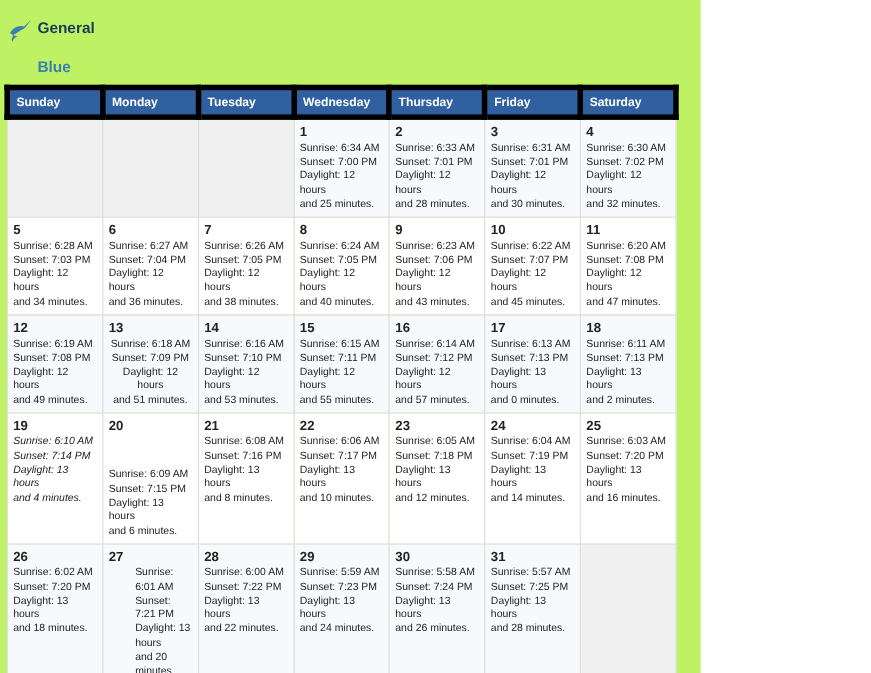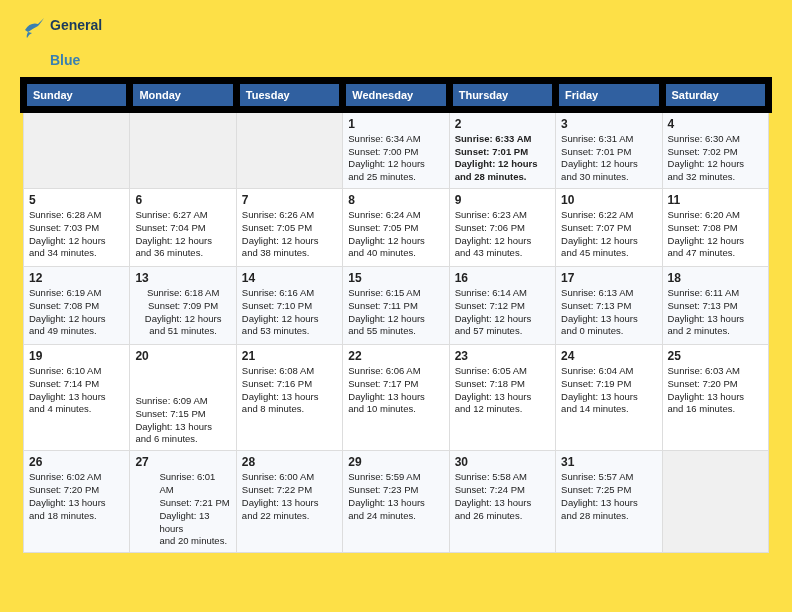--- a/index.html
+++ b/index.html
@@ -4,24 +4,24 @@
   <style>
     * { margin: 0; padding: 0; box-sizing: border-box; }
     body {
       font-family: Arial, sans-serif;
       background: #fff;
       width: 792px;
       height: 612px;
       overflow: hidden;
     }
     .page {
-      width: 792px;
+      width: 637px;
       height: 612px;
-      background: #fde047;
-      padding: 18px 20px 12px 20px;
+      background: #bef264;
+      padding: 18px 20px 12px 4px;
     }
     .header {
       display: flex;
       justify-content: space-between;
       align-items: flex-start;
       margin-bottom: 8px;
     }
     .logo {
       display: flex;
       flex-direction: column;
@@ -47,21 +47,21 @@
       border: 1px solid #ccc;
       font-size: 10.5px;
     }
     .calendar th {
       background: #3060a0;
       color: #fff;
       text-align: left;
       padding: 5px 6px;
       font-size: 11px;
       font-weight: bold;
-      border: 7px solid #000000;
+      border: 5px solid #000000;
     }
     .calendar td {
       vertical-align: top;
       padding: 4px 5px;
       border: 1px solid #ddd;
       width: calc(100% / 7);
       height: 78px;
       color: #222;
       background: #fff;
     }
@@ -126,21 +126,21 @@
           <td class="empty-cell"></td>
           <td>
             <span class="day-num">1</span>
             <div class="day-detail" style="white-space: pre-line;">Sunrise: 6:34 AM
 Sunset: 7:00 PM
 Daylight: 12 hours
 and 25 minutes.</div>
           </td>
           <td>
             <span class="day-num">2</span>
-            <div class="day-detail" style="white-space: pre-line; font-weight: bold;">Sunrise: 6:33 AM
+            <div class="day-detail" style="white-space: pre-line;">Sunrise: 6:33 AM
 Sunset: 7:01 PM
 Daylight: 12 hours
 and 28 minutes.</div>
           </td>
           <td>
             <span class="day-num">3</span>
             <div class="day-detail" style="white-space: pre-line;">Sunrise: 6:31 AM
 Sunset: 7:01 PM
 Daylight: 12 hours
 and 30 minutes.</div>
@@ -251,21 +251,21 @@
             <span class="day-num">18</span>
             <div class="day-detail" style="white-space: pre-line;">Sunrise: 6:11 AM
 Sunset: 7:13 PM
 Daylight: 13 hours
 and 2 minutes.</div>
           </td>
         </tr>
         <tr>
           <td>
             <span class="day-num">19</span>
-            <div class="day-detail" style="white-space: pre-line;">Sunrise: 6:10 AM
+            <div class="day-detail" style="white-space: pre-line; font-style: italic;">Sunrise: 6:10 AM
 Sunset: 7:14 PM
 Daylight: 13 hours
 and 4 minutes.</div>
           </td>
           <td>
             <span class="day-num">20</span>
             <div class="day-detail" style="white-space: pre-line; margin-top: 32px;">Sunrise: 6:09 AM
 Sunset: 7:15 PM
 Daylight: 13 hours
 and 6 minutes.</div>

